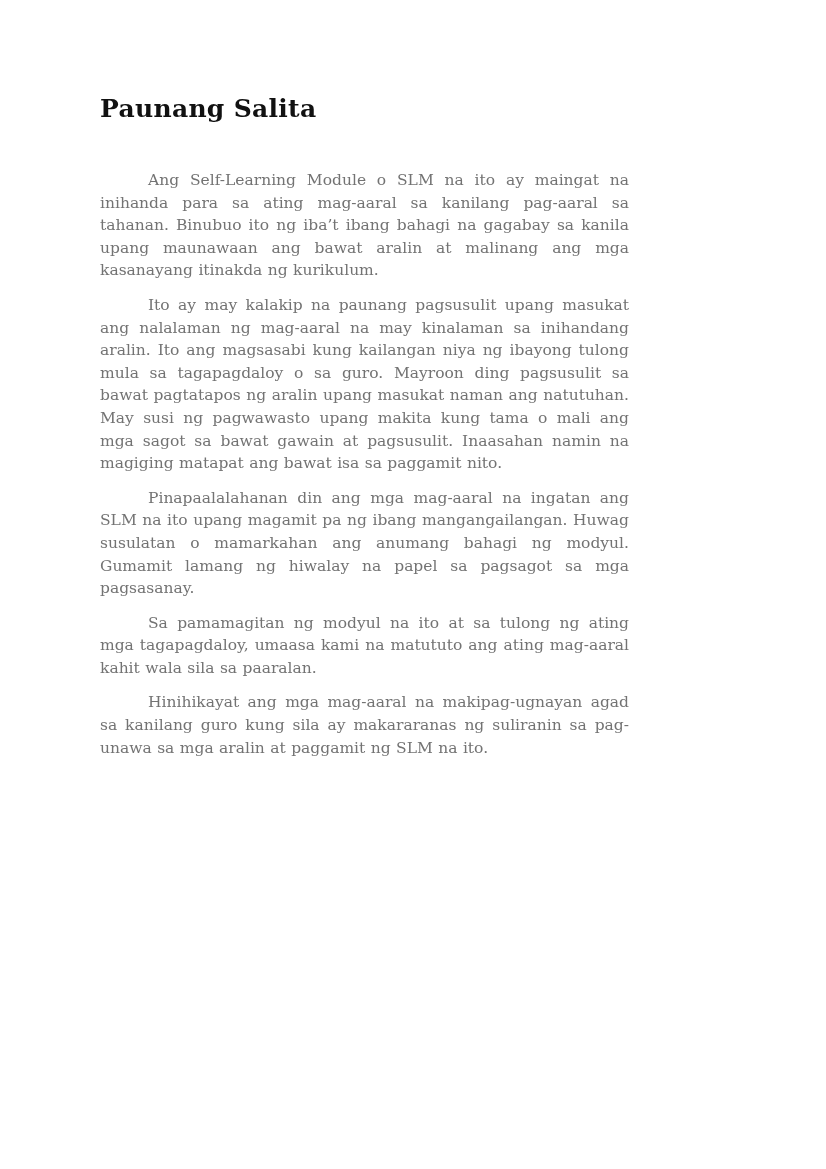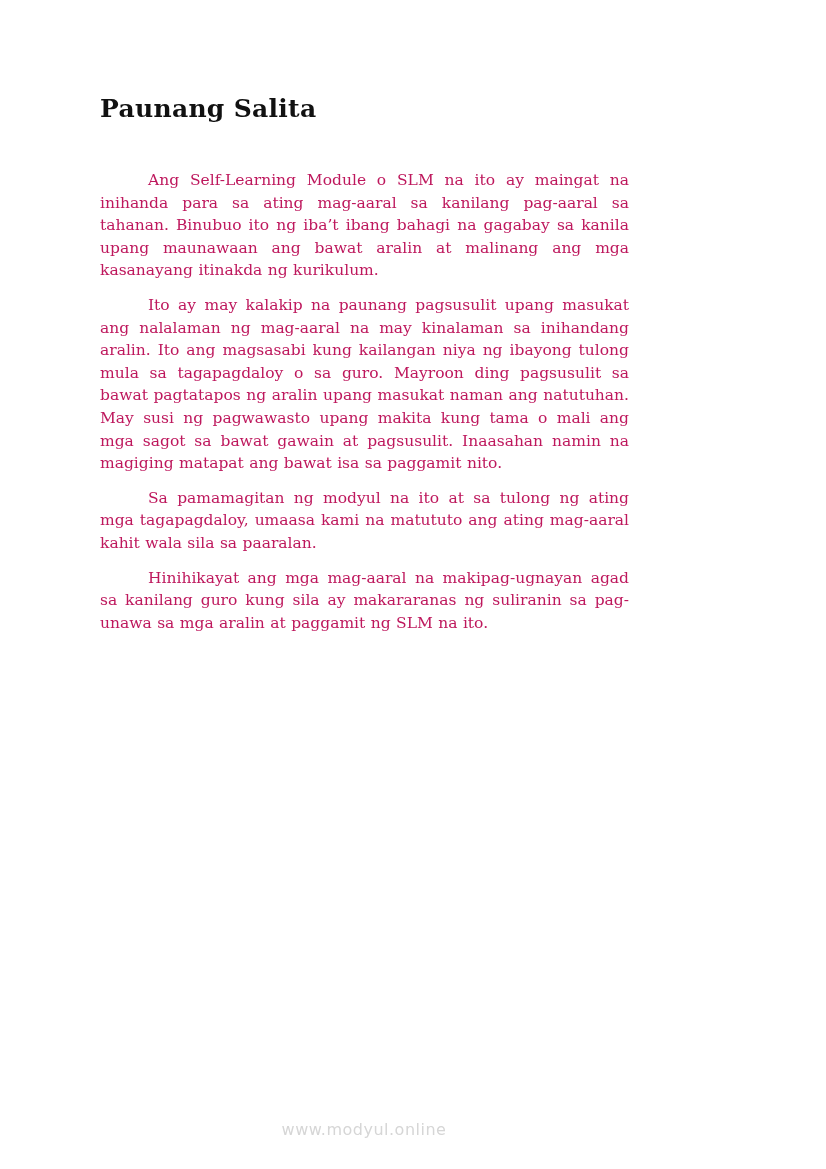--- a/index.html
+++ b/index.html
@@ -25,21 +25,21 @@
     color: #111111;
     letter-spacing: 0.3px;
     font-family: "DejaVu Serif", serif;
   }
   .body-text p {
     margin: 12px 0 11px 0;
     font-size: 15.5px;
     line-height: 22.6px;
     text-align: justify;
     text-indent: 48px;
-    color: #be185d;
+    color: #737373;
     word-spacing: 0.5px;
   }
   .watermark {
     position: absolute;
     left: 0;
     right: 0;
     top: 1120px;
     text-align: center;
     font-family: "DejaVu Sans", sans-serif;
     font-size: 16px;
@@ -50,19 +50,19 @@
 </head>
 <body>
 
 <div class="page">
 
   <h1 class="title">Paunang Salita</h1>
 
   <div class="body-text">
     <p>Ang Self-Learning Module o SLM na ito ay maingat na inihanda para sa ating mag-aaral sa kanilang pag-aaral sa tahanan. Binubuo ito ng iba’t ibang bahagi na gagabay sa kanila upang maunawaan ang bawat aralin at malinang ang mga kasanayang itinakda ng kurikulum.</p>
     <p>Ito ay may kalakip na paunang pagsusulit upang masukat ang nalalaman ng mag-aaral na may kinalaman sa inihandang aralin. Ito ang magsasabi kung kailangan niya ng ibayong tulong mula sa tagapagdaloy o sa guro. Mayroon ding pagsusulit sa bawat pagtatapos ng aralin upang masukat naman ang natutuhan. May susi ng pagwawasto upang makita kung tama o mali ang mga sagot sa bawat gawain at pagsusulit. Inaasahan namin na magiging matapat ang bawat isa sa paggamit nito.</p>
+    <p>Pinapaalalahanan din ang mga mag-aaral na ingatan ang SLM na ito upang magamit pa ng ibang mangangailangan. Huwag susulatan o mamarkahan ang anumang bahagi ng modyul. Gumamit lamang ng hiwalay na papel sa pagsagot sa mga pagsasanay.</p>
     <p>Sa pamamagitan ng modyul na ito at sa tulong ng ating mga tagapagdaloy, umaasa kami na matututo ang ating mag-aaral kahit wala sila sa paaralan.</p>
     <p>Hinihikayat ang mga mag-aaral na makipag-ugnayan agad sa kanilang guro kung sila ay makararanas ng suliranin sa pag-unawa sa mga aralin at paggamit ng SLM na ito.</p>
   </div>
 
-  <div class="watermark">www.modyul.online</div>
 
 </div>
 
 </body></html>

